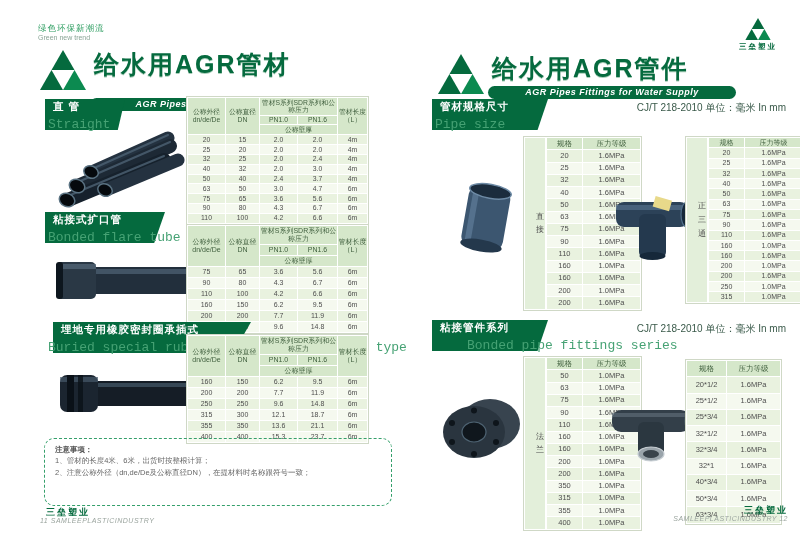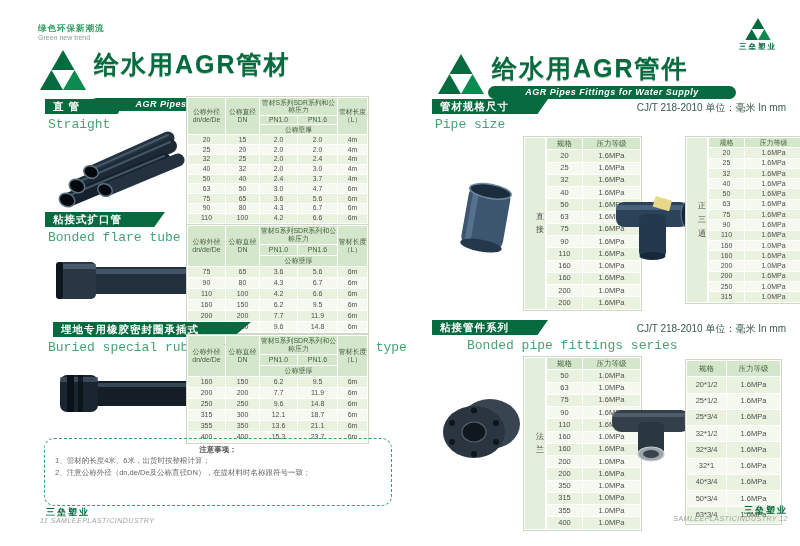--- a/index.html
+++ b/index.html
@@ -1,30 +1,30 @@
 <!DOCTYPE html>
 <html><head>
 <meta charset="utf-8">
 <style>
   html,body{margin:0;padding:0;background:#ffffff;}
   #page{position:relative;width:800px;height:546px;background:#ffffff;overflow:hidden;
         font-family:"Liberation Sans","DejaVu Sans",sans-serif;color:#444;}
   .abs{position:absolute;}
 
   
-  .eco-cn{font-size:8.5px;color:#2f9e62;font-weight:bold;letter-spacing:1px;}
+  .eco-cn{font-size:8.5px;color:#2f9e62;font-weight:normal;letter-spacing:1px;}
   .eco-en{font-size:7px;color:#8aa596;}
   .big-title{font-size:25px;font-weight:800;color:#056a3e;letter-spacing:2px;line-height:1;
              text-shadow:0 1px 0 #a9cdb9;}
   .banner{background:#056a3e;border-radius:8px;height:13px;line-height:13px;text-align:center;
           color:#fff;font-size:9px;font-style:italic;font-weight:bold;letter-spacing:.5px;white-space:nowrap;}
   .corner-brand{font-size:7.5px;color:#056a3e;font-weight:bold;letter-spacing:2px;text-align:center;}
 
   
-  .flag{background:#056a3e;color:#fff;font-size:10.5px;font-weight:bold;height:15px;line-height:15px;
+  .flag{background:#056a3e;color:#fff;font-size:10.5px;font-weight:bold;height:31px;line-height:15px;
         padding-left:8px;letter-spacing:1px;white-space:nowrap;
         clip-path:polygon(0 0,100% 0,91% 100%,0 100%);}
   .flag-en{font-size:13px;color:#46a274;white-space:nowrap;font-family:Liberation Mono, monospace;}
   .std-note{font-size:10px;color:#3a5a4a;width:225px;text-align:right;white-space:nowrap;}
 
   
   table{border-collapse:collapse;}
   .ltable{width:180px;font-size:7px;color:#4e4e4e;table-layout:fixed;}
   .ltable td{border:1px solid #ffffff;text-align:center;background:#e9f2df;padding:1px 0;line-height:1.15;}
   .ltable thead td{background:#d5e7ca;color:#41603f;}
@@ -39,21 +39,21 @@
   .rtable{width:94px;font-size:7.5px;color:#4e4e4e;table-layout:fixed;}
   .rtable td{border:1px solid #ffffff;text-align:center;background:#e9f2df;padding:1.5px 0;line-height:1.1;}
   .rtable thead td{background:#d5e7ca;color:#41603f;}
   .rtable tbody tr:nth-child(even) td{background:#f5f9ef;}
   .rtable.dense td{padding:0.8px 0;font-size:7px;}
   .rtable.tall td{padding:3.5px 0;}
 
   
   .notes{border:1.5px dashed #35a06b;border-radius:10px;padding:5px 10px;font-size:7.5px;color:#666;
          line-height:1.5;box-sizing:border-box;}
-  .notes .nt{color:#555;font-weight:bold;text-align:center;}
+  .notes .nt{color:#555;font-weight:bold;}
   .notes .ni{padding-left:1.1em;text-indent:-1.1em;}
 
   
   .foot-brand{font-size:9px;font-weight:bold;color:#056a3e;letter-spacing:2px;}
   .foot-en{font-size:7px;font-style:italic;color:#9aa49e;letter-spacing:.5px;}
   .tr-right{text-align:right;}
 </style>
 </head>
 <body>
 

